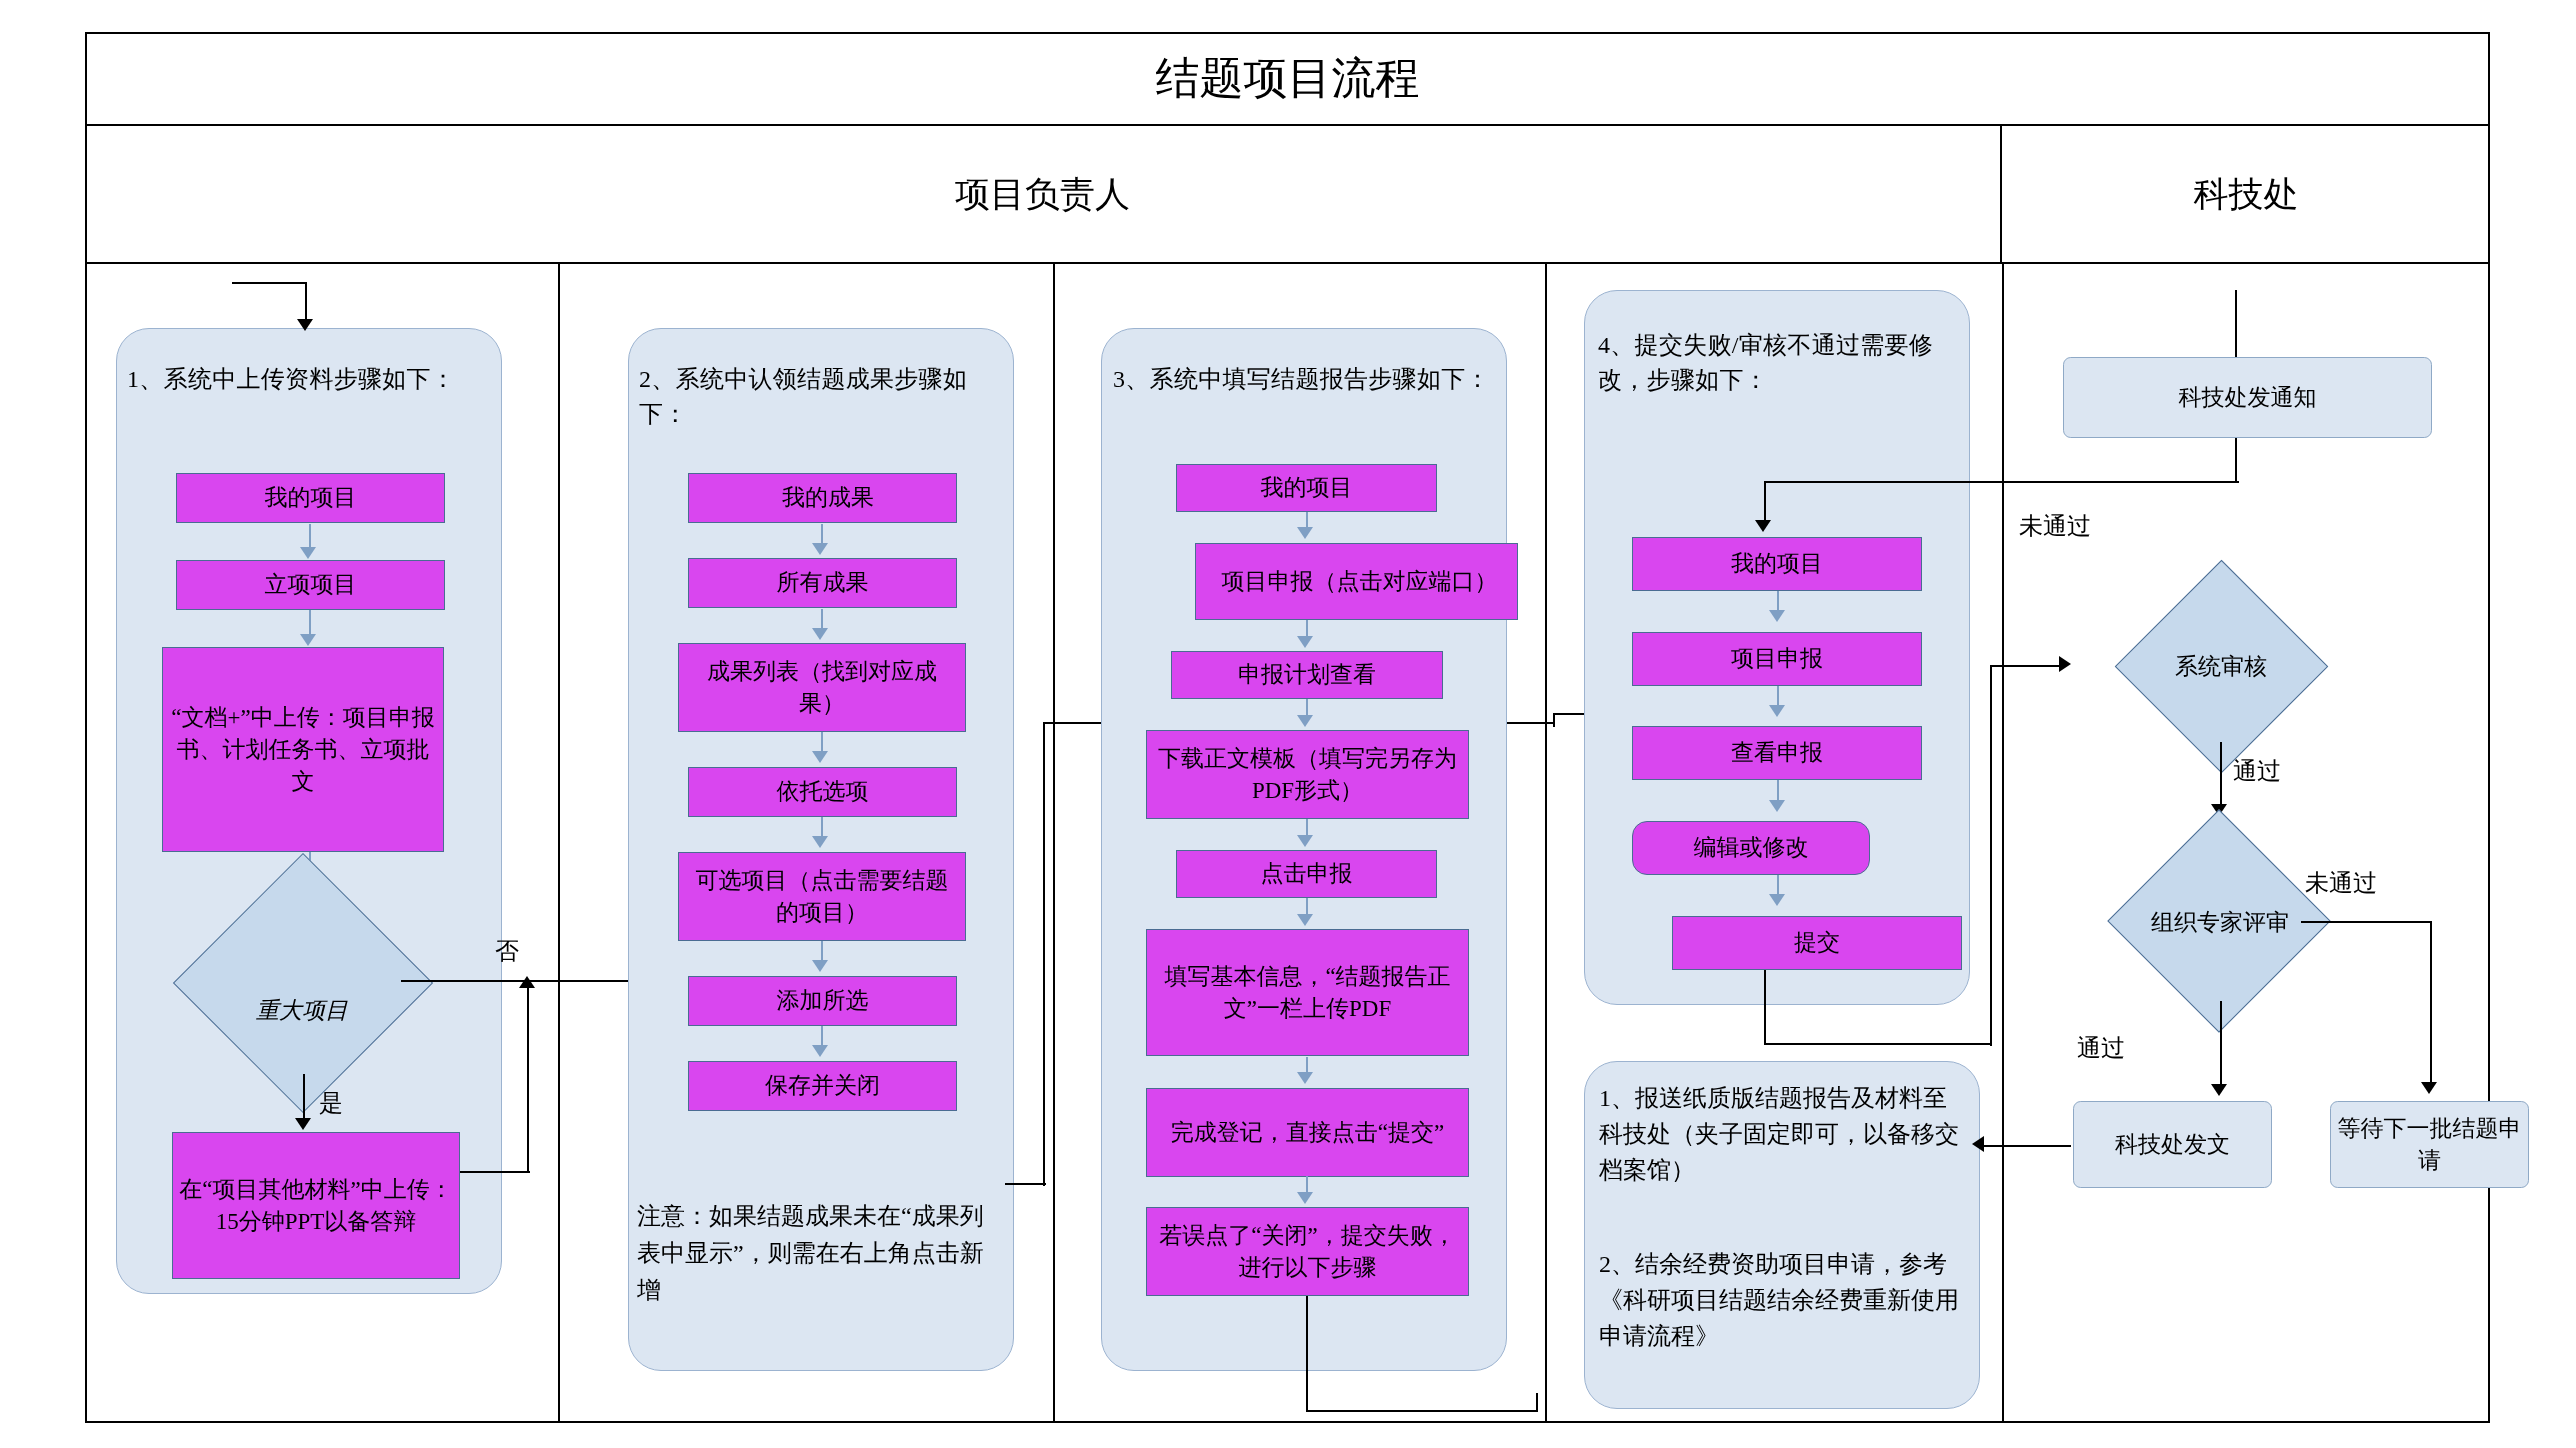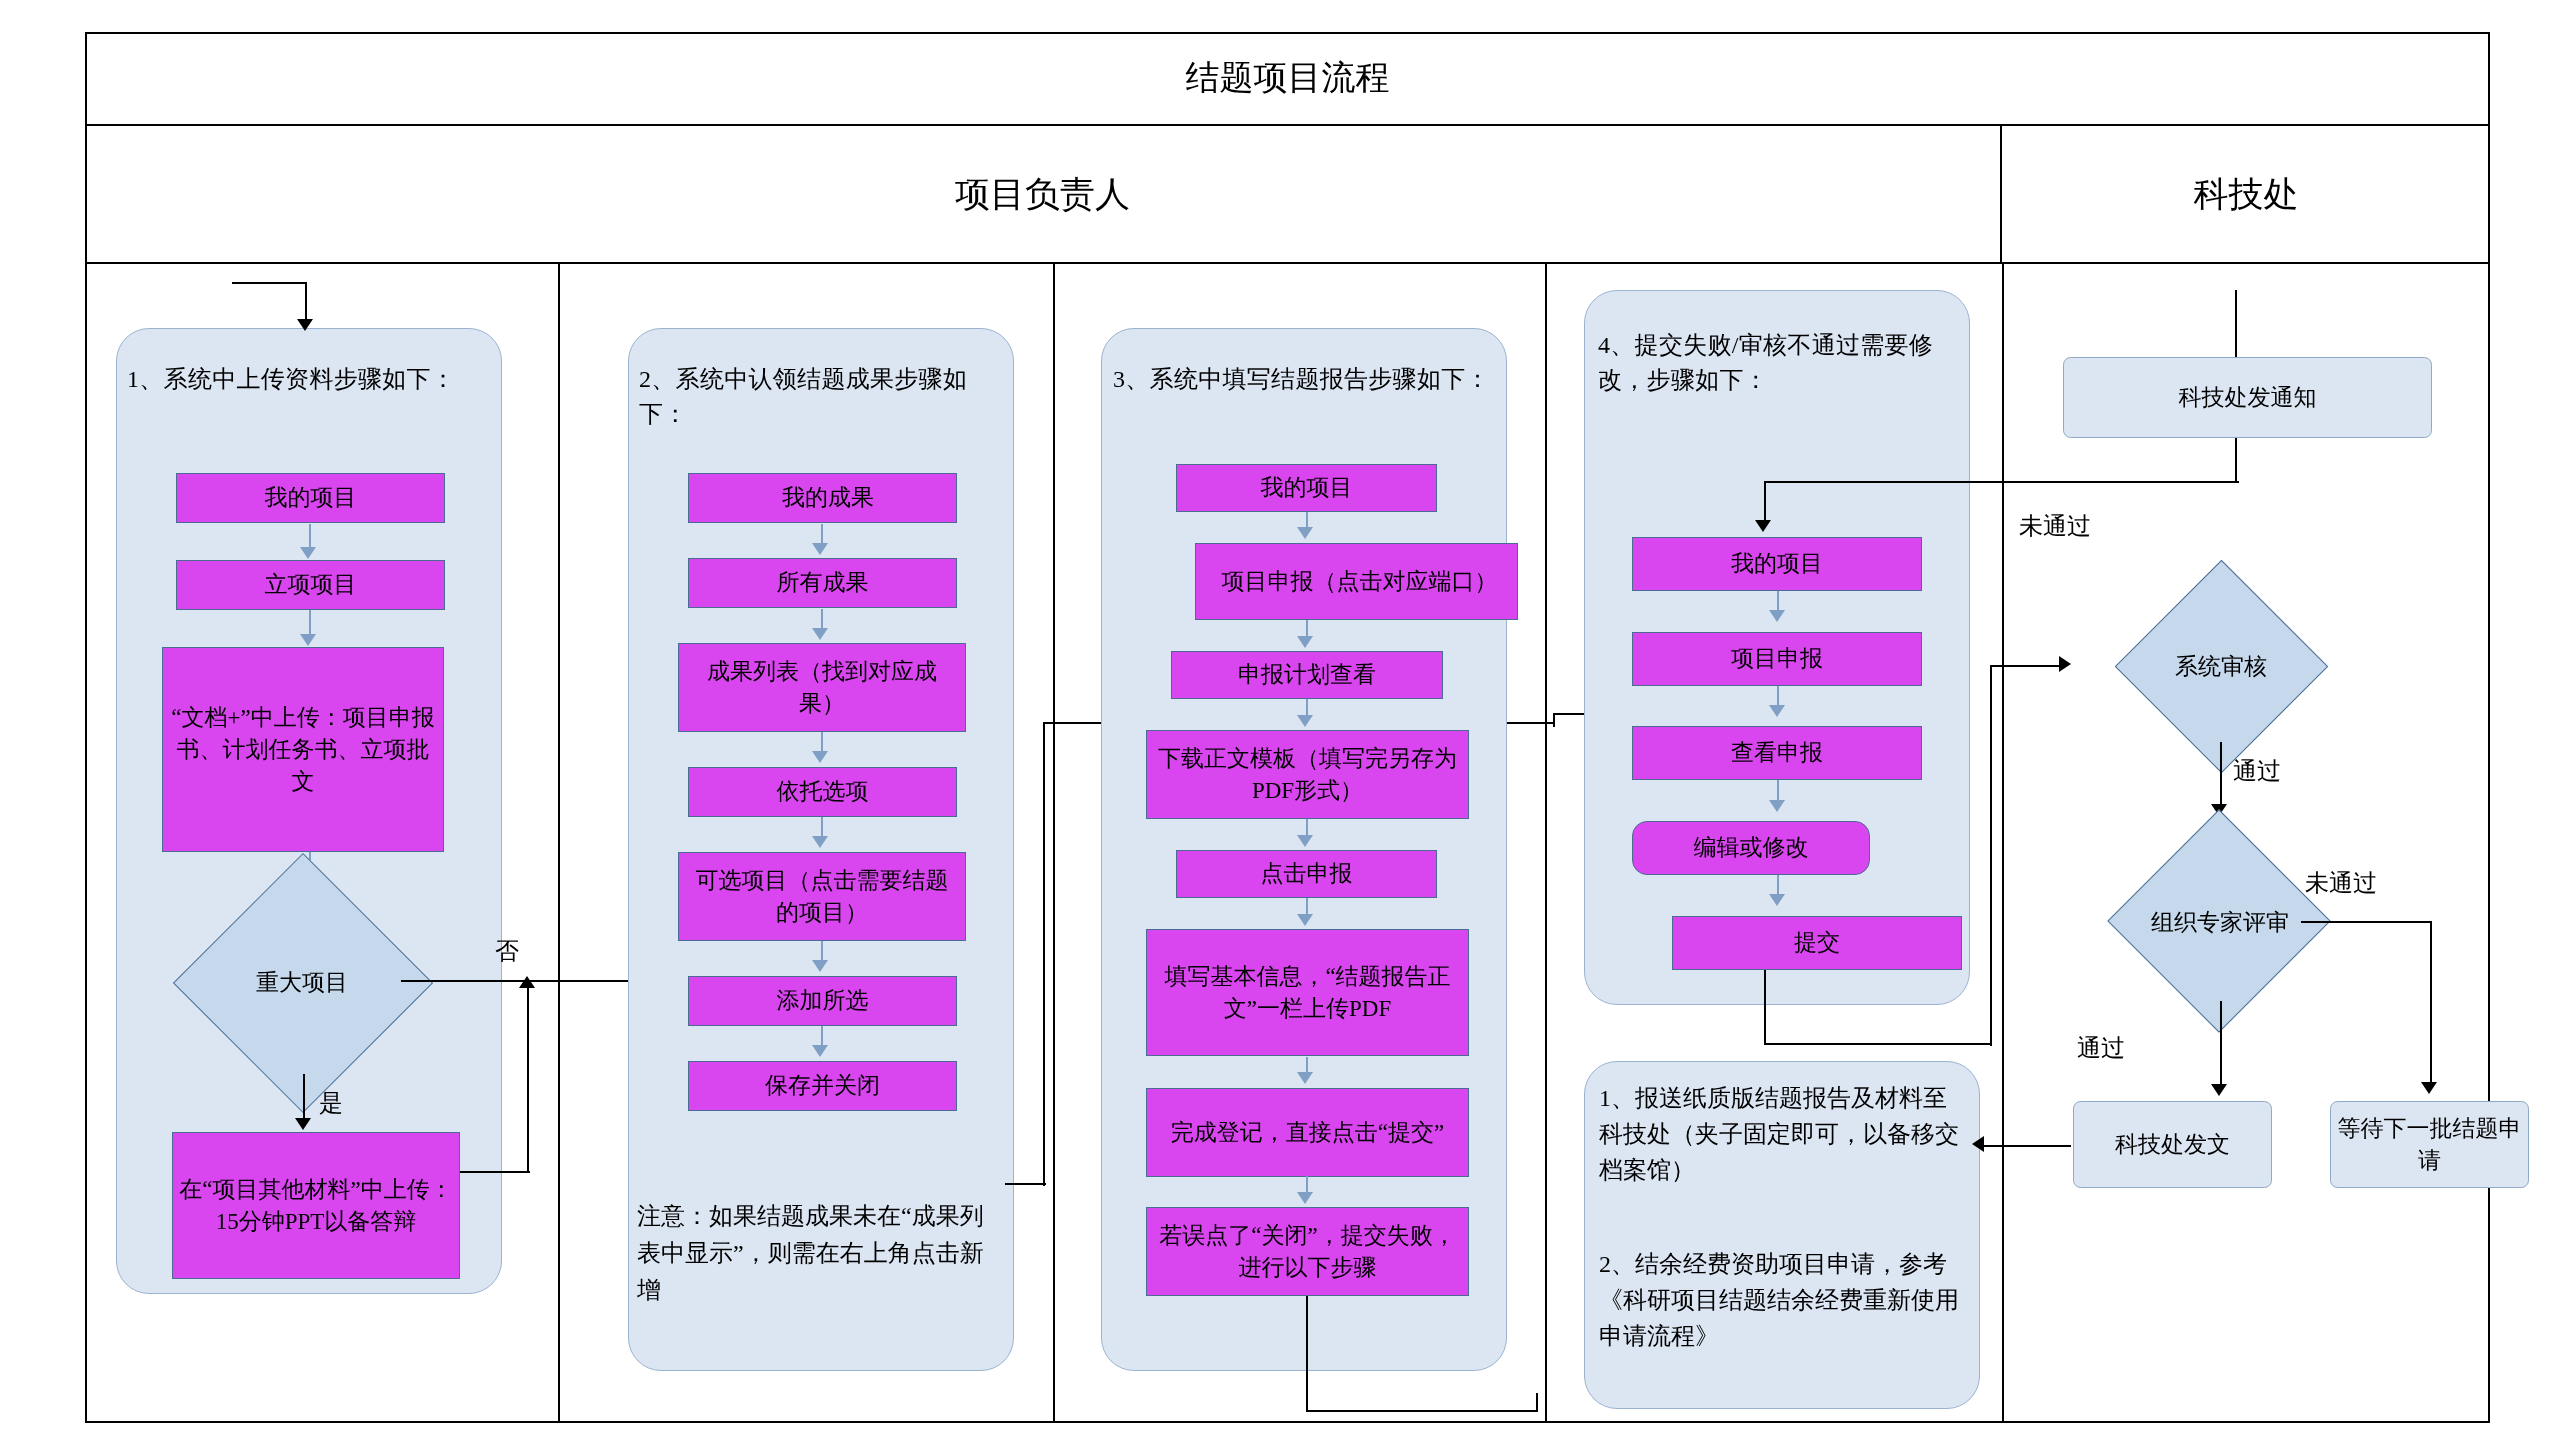--- a/index.html
+++ b/index.html
@@ -25,21 +25,21 @@
     border: 2.9px solid #000;
     box-sizing: border-box;
   }
   .title-band {
     position: absolute;
     left: 85px; top: 32px;
     width: 2405px; height: 94px;
     border-bottom: 2.9px solid #000;
     box-sizing: border-box;
     display: flex; align-items: center; justify-content: center;
-    font-size: 34px;
+    font-size: 44px;
   }
   .role-band {
     position: absolute;
     left: 85px; top: 126px;
     width: 2405px; height: 138px;
     border-bottom: 2.9px solid #000;
     box-sizing: border-box;
     display: flex;
   }
   .role-left {
@@ -187,21 +187,21 @@
 
   <div class="box" style="left:176px; top:560px; width:269px; height:50px;">立项项目</div>
   <div class="vline blue" style="left:309px; top:610px; height:27px;"></div>
   <div class="arrow-down blue" style="left:300px; top:634px;"></div>
 
   <div class="box" style="left:162px; top:647px; width:282px; height:205px; font-size:23px;">“文档+”中上传：项目申报书、计划任务书、立项批文</div>
   <div class="vline blue" style="left:309px; top:852px; height:35px;"></div>
   <div class="arrow-down blue" style="left:300px; top:883px;"></div>
 
   <div class="diamond" style="left:211px; top:891px; width:184px; height:184px;"></div>
-  <div class="diamond-label" style="left:188px; top:948px; width:228px; height:68px;">重大项目</div>
+  <div class="diamond-label" style="left:188px; top:976px; width:228px; height:68px;font-style:italic;">重大项目</div>
 
   <div class="hline" style="left:401px; top:980px; width:237px;"></div>
   <div class="arrow-right" style="left:633px; top:972px;"></div>
   <div class="edge-label" style="left:495px; top:935px;">否</div>
 
   <div class="vline" style="left:303px; top:1074px; height:50px;"></div>
   <div class="arrow-down" style="left:295px; top:1118px;"></div>
   <div class="edge-label" style="left:319px; top:1087px;">是</div>
 
   <div class="box" style="left:172px; top:1132px; width:288px; height:147px;">在“项目其他材料”中上传：15分钟PPT以备答辩</div>

